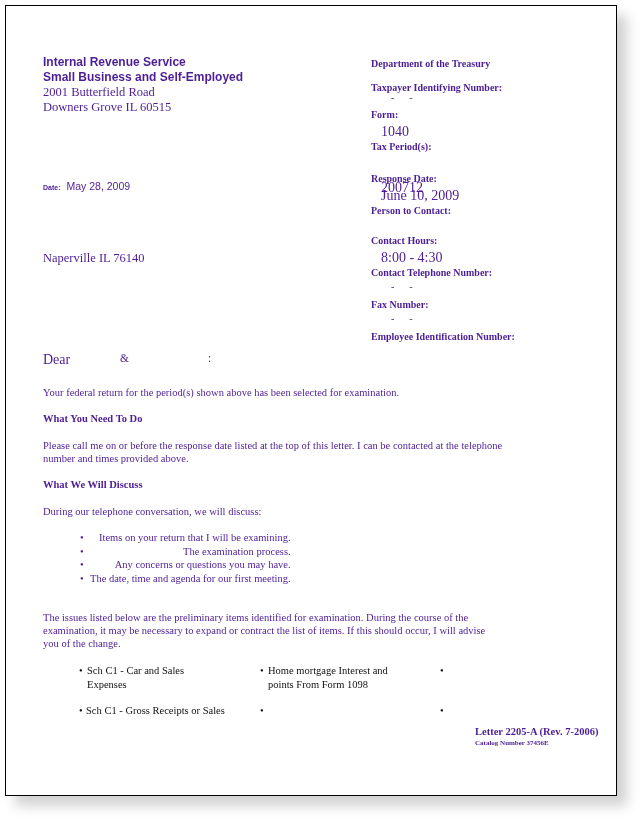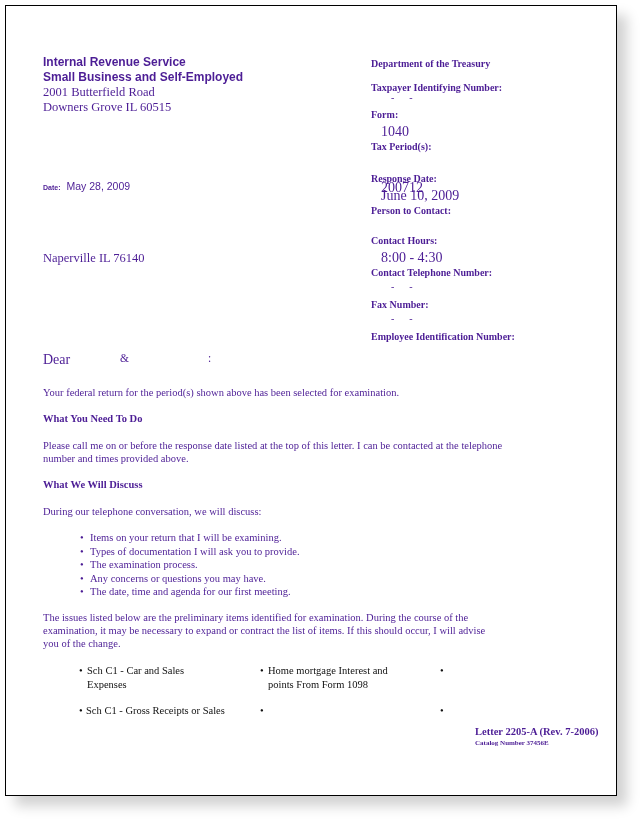--- a/index.html
+++ b/index.html
@@ -12,21 +12,21 @@
   .abs { position: absolute; white-space: nowrap; color: #4c1d95; }
   .sans { font-family: "Liberation Sans", sans-serif; }
   .lib-serif { font-family: "Liberation Serif", serif; }
   .hdr-bold { font-family: "Liberation Sans", sans-serif; font-weight: bold; font-size: 12px; }
   .addr { font-family: "Liberation Serif", serif; font-size: 12.5px; }
   .rlabel { font-family: "Liberation Serif", serif; font-weight: bold; font-size: 10px; }
   .rval { font-family: "Liberation Serif", serif; font-size: 14px; }
   .body-txt { font-family: "Liberation Serif", serif; font-size: 10.5px; }
   .heading { font-family: "Liberation Serif", serif; font-weight: bold; font-size: 10.5px; }
   .bullets { list-style: none; margin: 0; padding: 0; }
-  .bullets li { position: relative; padding-left: 10px; line-height: 13.5px; }
+  .bullets li { position: relative; padding-left: 10px; line-height: 13.5px; text-align: right; }
   .bullets li::before { content: "•"; position: absolute; left: 0; top: 0; }
   .issue { position: absolute; font-family: "Liberation Serif", serif; font-size: 10.5px; line-height: 13.5px; color:#111; }
   .issue .b { position: absolute; left: 0; top: 0; }
   .issue .t { padding-left: 8px; display: block; }
 </style>
 </head>
 <body>
 
 <div class="page">
 
@@ -67,21 +67,20 @@
 
   <div class="abs body-txt" style="left:37px;top:381px;">Your federal return for the period(s) shown above has been selected for examination.</div>
   <div class="abs heading" style="left:37px;top:407px;">What You Need To Do</div>
   <div class="abs body-txt" style="left:37px;top:434px;">Please call me on or before the response date listed at the top of this letter. I can be contacted at the telephone</div>
   <div class="abs body-txt" style="left:37px;top:447px;">number and times provided above.</div>
   <div class="abs heading" style="left:37px;top:473px;">What We Will Discuss</div>
   <div class="abs body-txt" style="left:37px;top:500px;">During our telephone conversation, we will discuss:</div>
 
   <ul class="abs bullets body-txt" style="left:74px;top:525px;">
     <li>Items on your return that I will be examining.</li>
-    <li>Types of documentation I will ask you to provide.</li>
     <li>The examination process.</li>
     <li>Any concerns or questions you may have.</li>
     <li>The date, time and agenda for our first meeting.</li>
   </ul>
 
   <div class="abs body-txt" style="left:37px;top:606px;">The issues listed below are the preliminary items identified for examination. During the course of the</div>
   <div class="abs body-txt" style="left:37px;top:619px;">examination, it may be necessary to expand or contract the list of items. If this should occur, I will advise</div>
   <div class="abs body-txt" style="left:37px;top:632px;">you of the change.</div>
 
   <div class="issue" style="left:73px;top:658px;">

